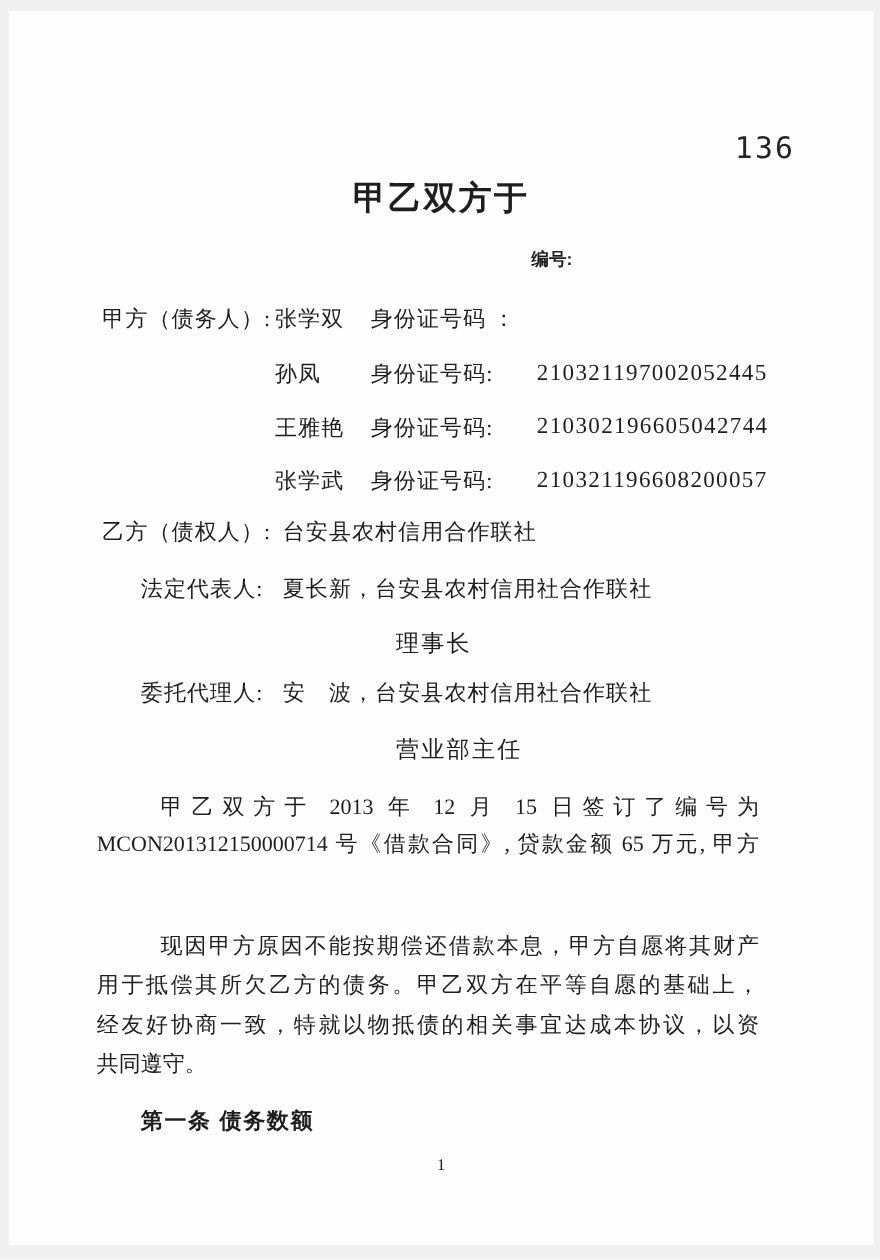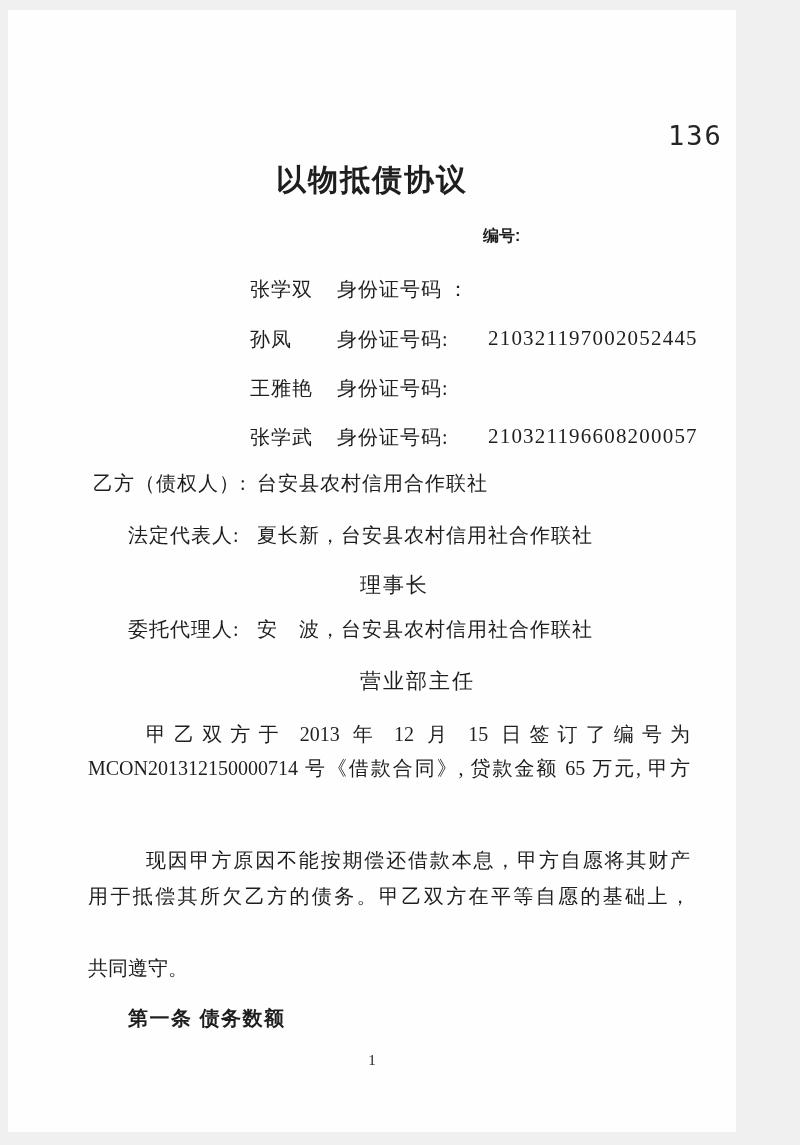--- a/index.html
+++ b/index.html
@@ -12,21 +12,21 @@
     background: #f0f0f0;
     position: relative;
     overflow: hidden;
     font-family: "Liberation Serif", "DejaVu Serif", serif;
     color: #1e1e1e;
   }
   .page {
     position: absolute;
     left: 8px;
     top: 10px;
-    width: 728px;
+    width: 786px;
     height: 1122px;
     background: #fefefe;
   }
   .abs { position: absolute; }
 
   .corner-number {
     left: 660px;
     top: 110px;
     width: 90px;
     font-family: "DejaVu Sans Mono", monospace;
@@ -102,36 +102,38 @@
     font-size: 15px;
   }
 </style>
 </head>
 <body>
 
 <div class="page">
 
   <div class="abs corner-number">136</div>
 
-  <div class="abs doc-title">以物抵债协议</div>
+  <div class="abs doc-title">甲乙双方于</div>
 
   <div class="abs number-label">编号:</div>
 
   <div class="abs prow" style="top:266px">
+    <span class="plabel">甲方（债务人）:</span>
     <span class="pname">张学双</span>
     <span class="pidlabel">身份证号码 ：</span>
   </div>
   <div class="abs prow" style="top:316px">
     <span class="pname">孙凤</span>
     <span class="pidlabel">身份证号码:</span>
     <span class="pid">210321197002052445</span>
   </div>
   <div class="abs prow" style="top:365px">
     <span class="pname">王雅艳</span>
     <span class="pidlabel">身份证号码:</span>
+    <span class="pid">210302196605042744</span>
   </div>
   <div class="abs prow" style="top:414px">
     <span class="pname">张学武</span>
     <span class="pidlabel">身份证号码:</span>
     <span class="pid">210321196608200057</span>
   </div>
 
   <div class="abs prow" style="top:512px">
     <span class="plabel2">法定代表人:</span>
     <span class="pvalue">夏长新，台安县农村信用社合作联社</span>
@@ -147,19 +149,20 @@
     <span class="plabel2">委托代理人:</span>
     <span class="pvalue">安　波，台安县农村信用社合作联社</span>
   </div>
   <div class="abs role-line" style="top:657px">营业部主任</div>
 
   <div class="abs bline j ind" style="top:712px">甲乙双方于 2013 年 12 月 15 日签订了编号为</div>
   <div class="abs bline j" style="top:746px">MCON201312150000714 号《借款合同》, 贷款金额 65 万元, 甲方</div>
 
   <div class="abs bline j ind" style="top:838px">现因甲方原因不能按期偿还借款本息，甲方自愿将其财产</div>
   <div class="abs bline j" style="top:874px">用于抵偿其所欠乙方的债务。甲乙双方在平等自愿的基础上，</div>
+  <div class="abs bline j" style="top:910px">经友好协商一致，特就以物抵债的相关事宜达成本协议，以资</div>
   <div class="abs bline" style="top:946px">共同遵守。</div>
 
   <div class="abs section-heading">第一条 债务数额</div>
 
   <div class="abs footer-page">1</div>
 
 </div>
 
 </body></html>

